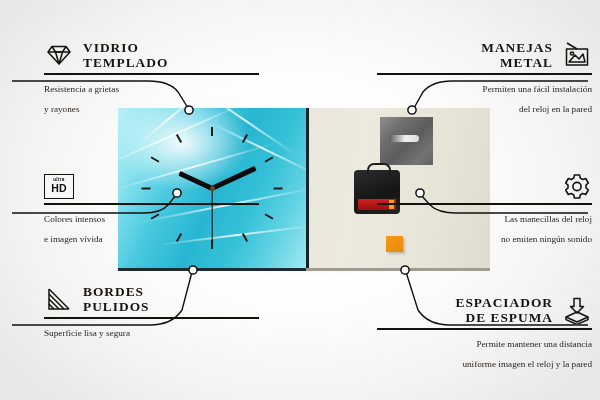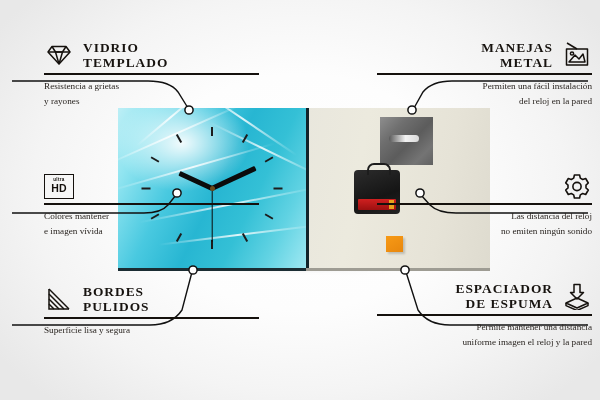--- a/index.html
+++ b/index.html
@@ -23,21 +23,21 @@
     font-family:"Liberation Serif",serif;
     font-size:13.4px;letter-spacing:1.0px;line-height:15px;
     color:#17130f;font-weight:700;white-space:pre-line;
     flex:1;
   }
   .feat.left .title{text-align:left;}
   .feat.right .title{text-align:right;}
   .rule{height:1.6px;background:#15110d;margin:3px 0 4px 0;width:100%;}
   .sub{
     font-family:"Liberation Serif",serif;
-    font-size:9.2px;line-height:15px;color:#2a2521;white-space:pre-line;
+    font-size:9.2px;line-height:20px;color:#2a2521;white-space:pre-line;
   }
   .ico{width:30px;height:28px;flex:0 0 30px;display:flex;align-items:center;justify-content:center;}
   .ico svg{display:block;}
   .hd-box{
     width:28px;height:23px;border:1.7px solid #15110d;
     display:flex;flex-direction:column;align-items:center;justify-content:center;
     font-family:"Liberation Sans",sans-serif;color:#15110d;line-height:1;
   }
   .hd-box .u{font-size:4.6px;letter-spacing:.3px;font-weight:700;}
   .hd-box .h{font-size:10.5px;font-weight:700;letter-spacing:.2px;margin-top:.5px;}
@@ -188,21 +188,21 @@
   <div class="feat left" style="top:172px;">
     <div class="head">
       <span class="ico">
         <span class="hd-box">
           <span class="u">ultra</span>
           <span class="h">HD</span>
         </span>
       </span>
     </div>
     <div class="rule"></div>
-    <div class="sub">Colores mantener
+    <div class="sub">Colores intensos
 e imagen vívida</div>
   </div>
 
   <div class="feat right" style="top:40px;">
     <div class="head">
       <span class="ico">
         <svg width="30" height="26" viewBox="0 0 30 26">
           <g fill="none" stroke="#15110d" stroke-width="1.5" stroke-linejoin="round">
             <path d="M5,1 L15,7"></path>
             <rect x="4.5" y="7" width="21" height="16"></rect>
@@ -244,25 +244,25 @@
       <span class="ico">
         <svg width="28" height="27" viewBox="0 0 28 27">
           <g fill="none" stroke="#15110d" stroke-width="1.6" stroke-linejoin="round">
             <path d="M11.4,2 h5.2 l.7,3.1 2.4,1.4 3.0,-1.0 2.6,4.5 -2.3,2.1 0,2.8 2.3,2.1 -2.6,4.5 -3.0,-1.0 -2.4,1.4 -.7,3.1 h-5.2 l-.7,-3.1 -2.4,-1.4 -3.0,1.0 -2.6,-4.5 2.3,-2.1 0,-2.8 -2.3,-2.1 2.6,-4.5 3.0,1.0 2.4,-1.4 Z"></path>
             <circle cx="14" cy="13.5" r="4.1"></circle>
           </g>
         </svg>
       </span>
     </div>
     <div class="rule"></div>
-    <div class="sub">Las distancia del reloj
+    <div class="sub">Las manecillas del reloj
 no emiten ningún sonido</div>
   </div>
 
-  <div class="feat right" style="top:281px;">
+  <div class="feat right" style="top:295px;">
     <div class="head">
       <span class="ico">
         <svg width="28" height="27" viewBox="0 0 28 27">
           <g fill="none" stroke="#15110d" stroke-width="1.5" stroke-linejoin="round">
             <path d="M11,1.5 h6 v8 h3.5 L14,16 L7.5,9.5 H11 Z"></path>
             <path d="M14,15 L25,20 L14,25 L3,20 Z"></path>
             <path d="M3,20 v2.6 L14,27.5 L25,22.6 V20"></path>
           </g>
         </svg>
       </span>

